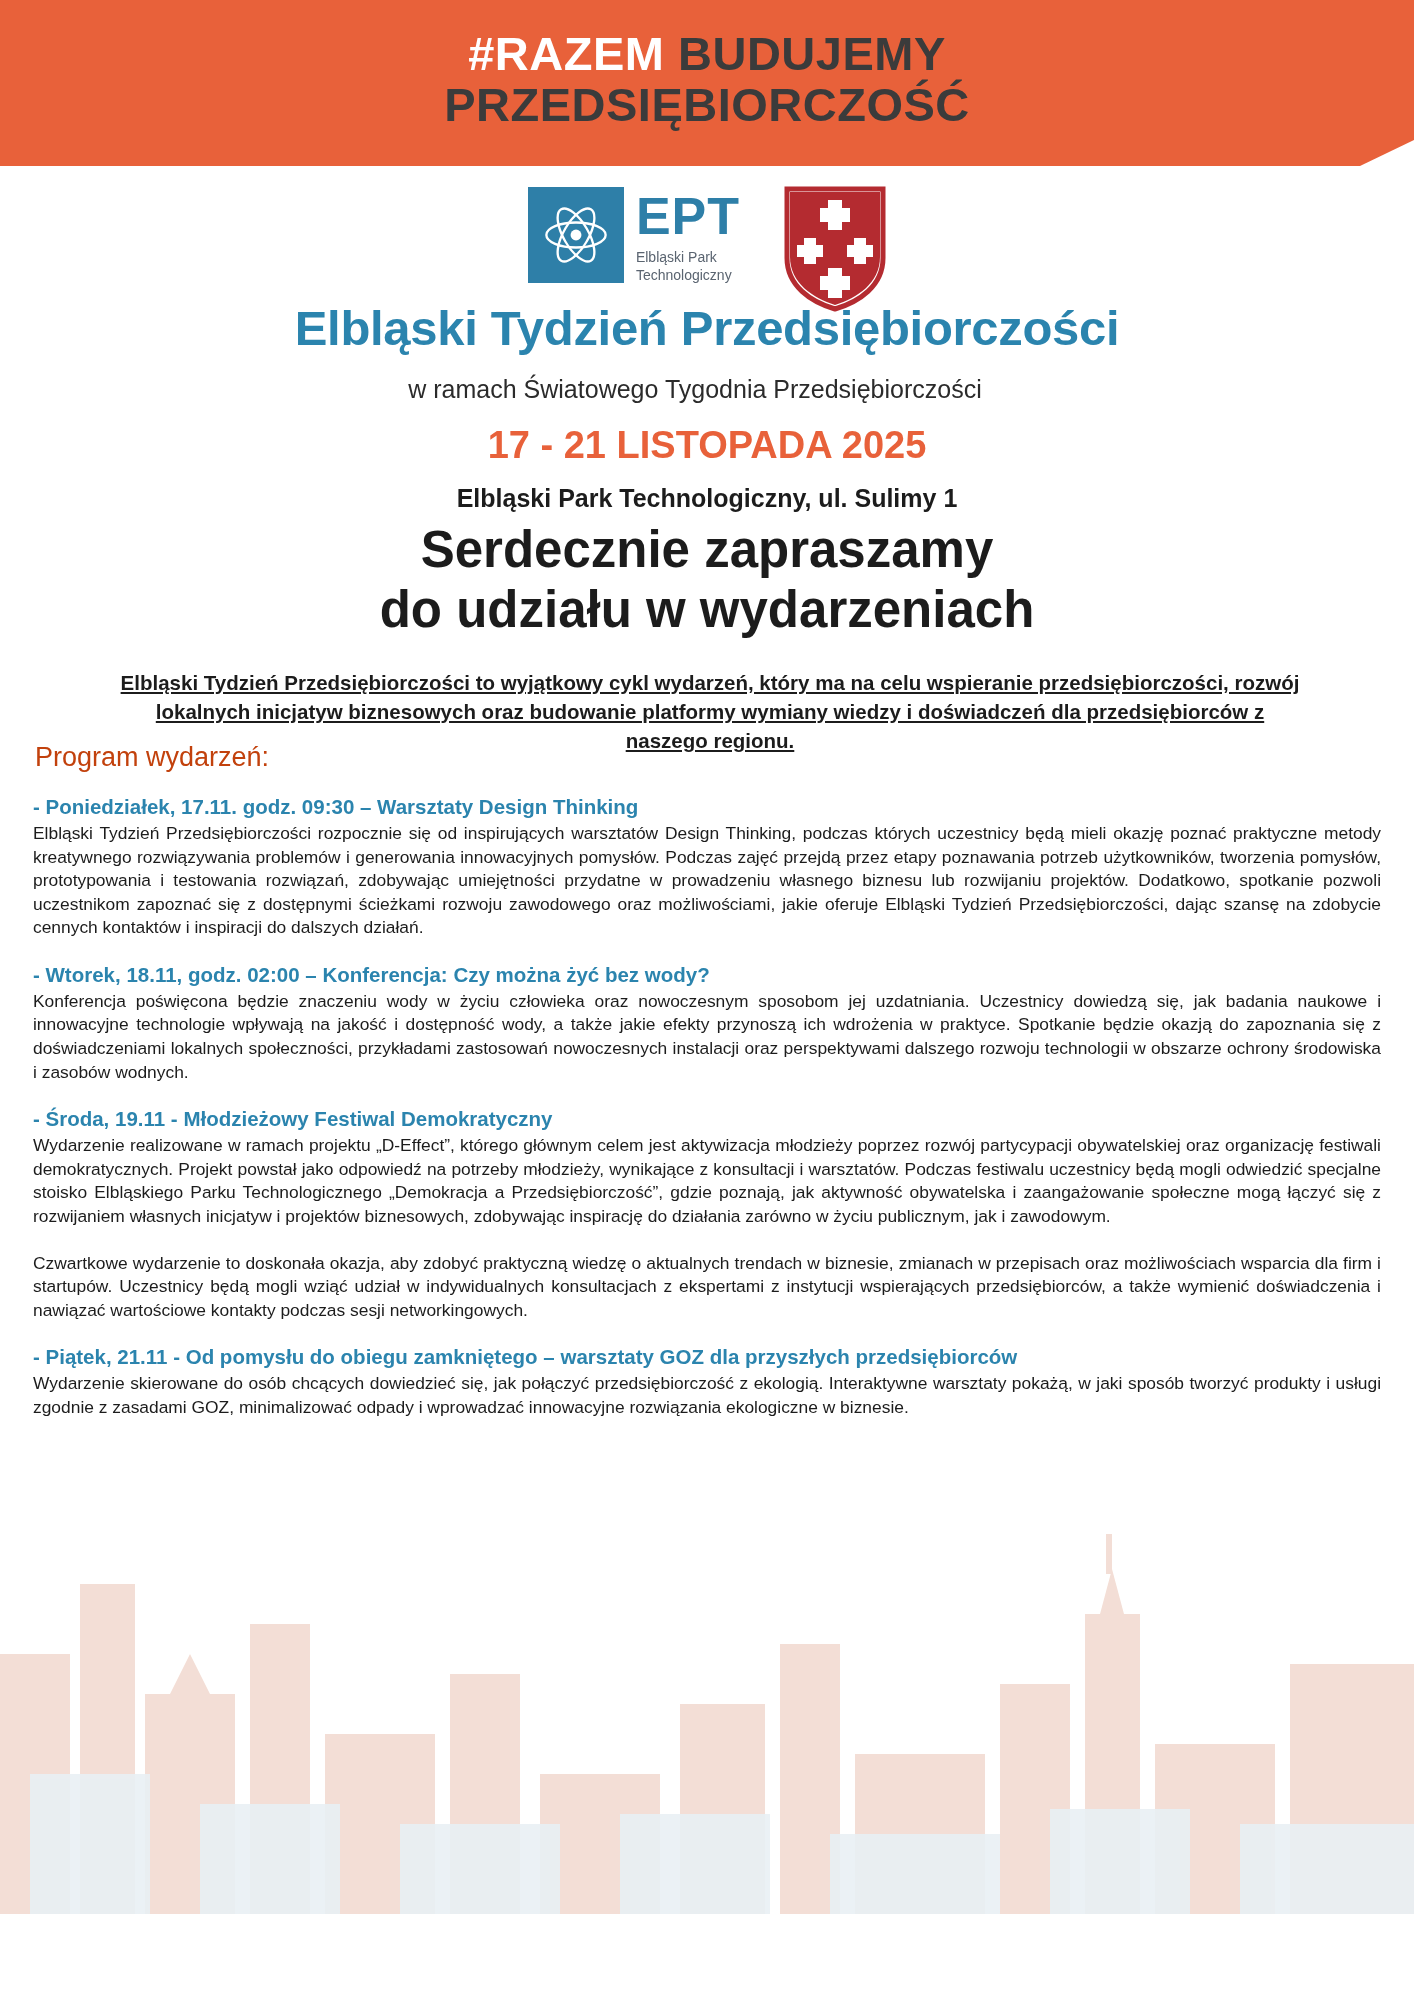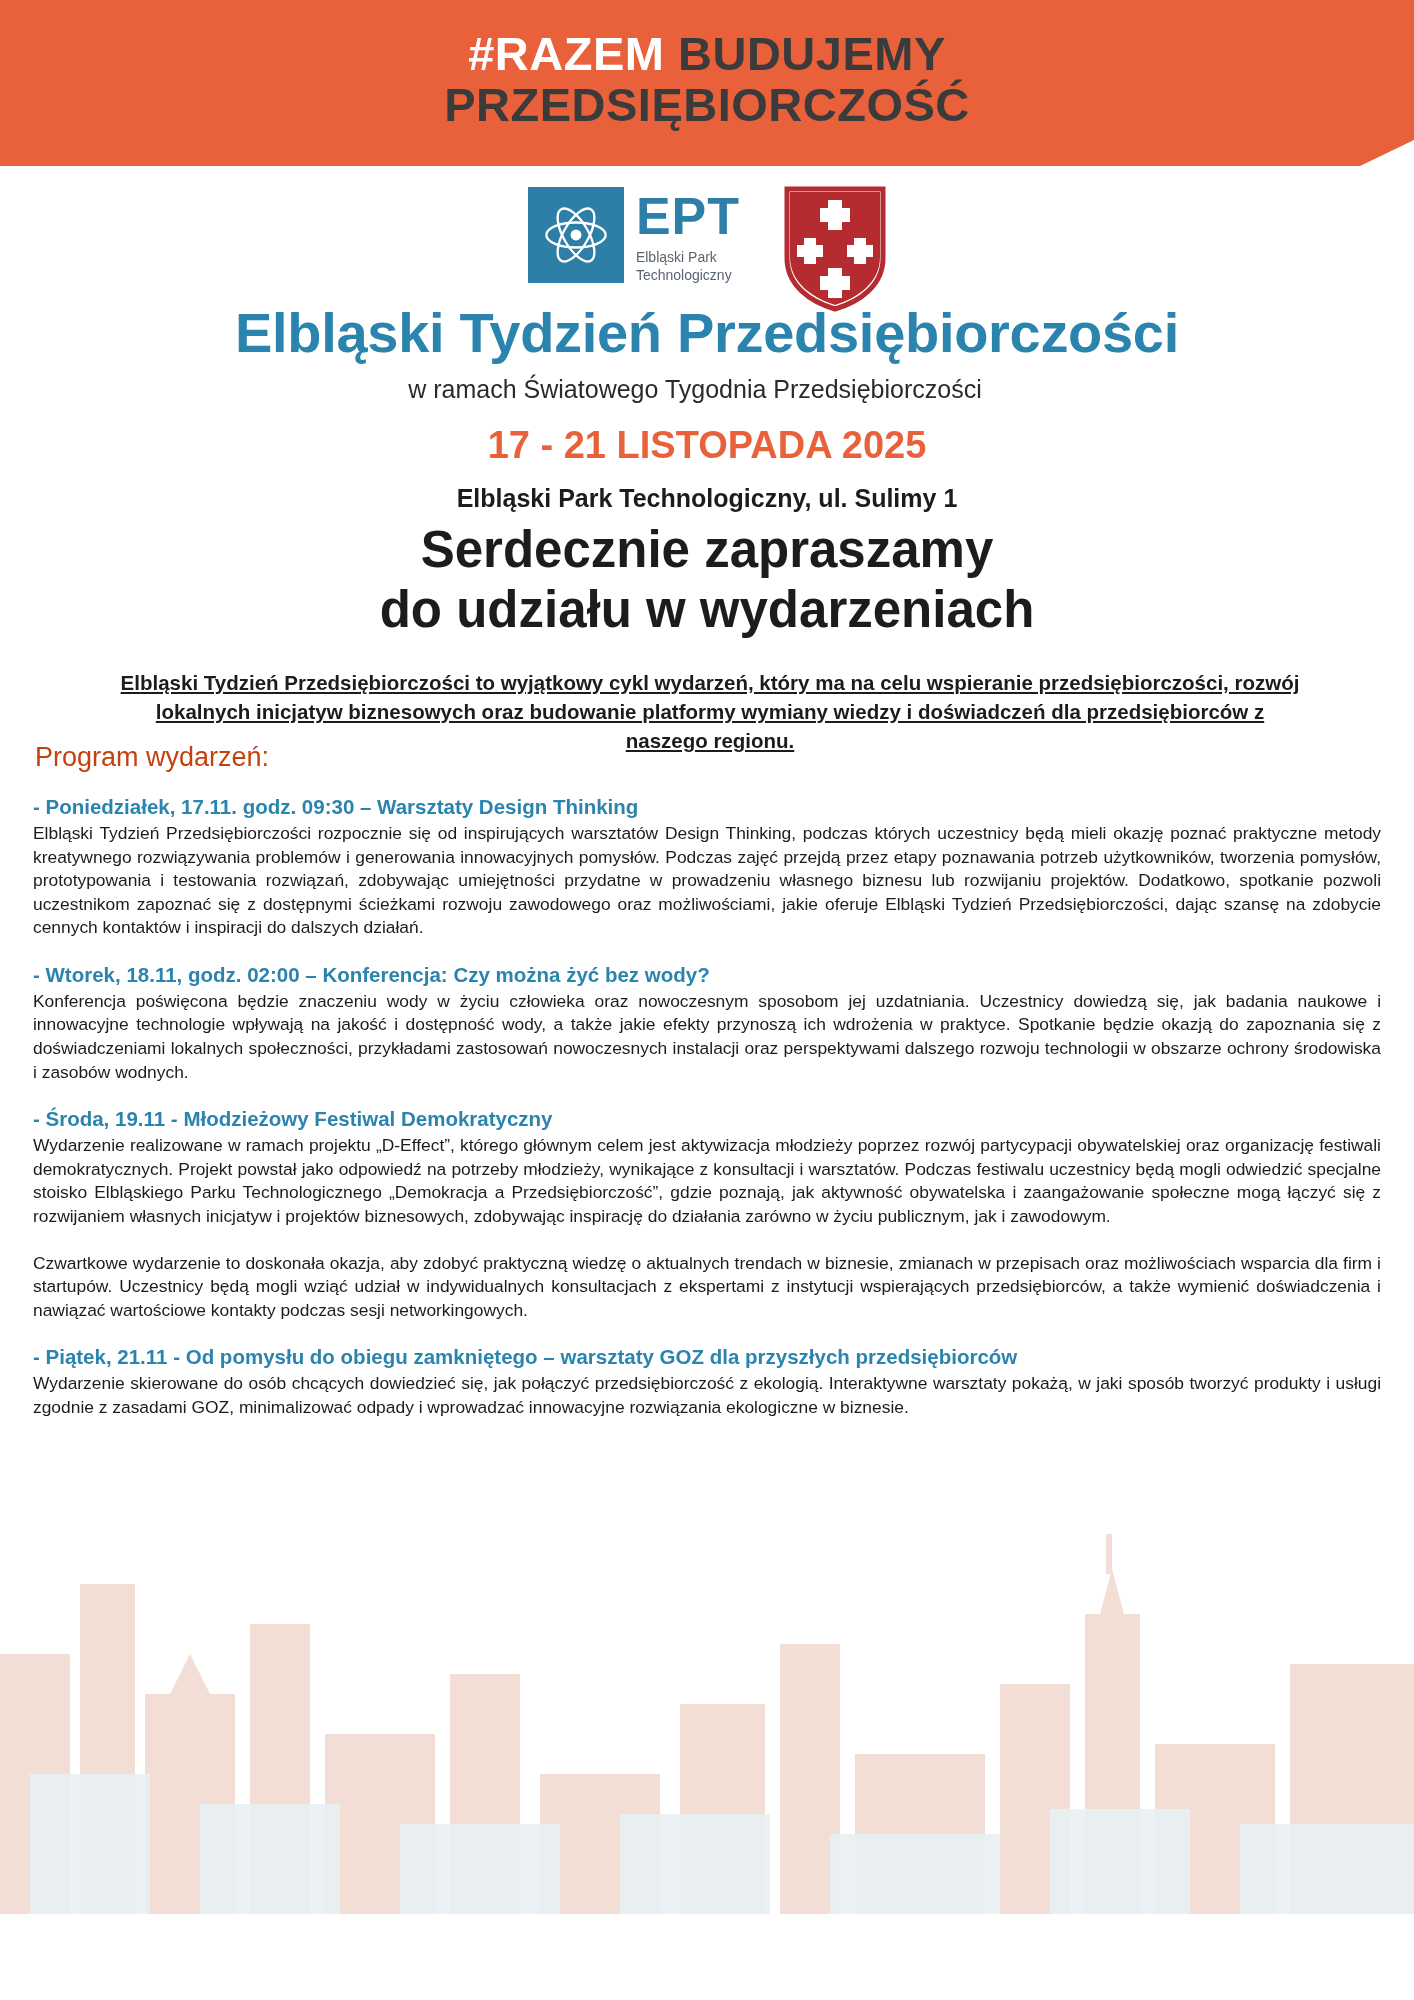--- a/index.html
+++ b/index.html
@@ -72,21 +72,21 @@
     font-size: 52px; font-weight: bold; color: #2e7fa8; letter-spacing: 1px;
   }
   .ept-text .small {
     font-size: 14px; color: #5a6470; margin-top: 7px; line-height: 1.25;
   }
 
   
   .title {
     position: absolute; top: 300px; left: 0; width: 1414px;
     text-align: center;
-    font-size: 56px; font-weight: bold; color: #2b84ae;
+    font-size: 49px; font-weight: bold; color: #2b84ae;
     letter-spacing: -0.3px;
   }
   .subtitle {
     position: absolute; top: 375px; left: 0; width: 1390px;
     text-align: center; font-size: 25px; color: #2b2b2b;
   }
   .dates {
     position: absolute; top: 424px; left: 0; width: 1414px;
     text-align: center; font-size: 38px; font-weight: bold; color: #e8613a;
   }

